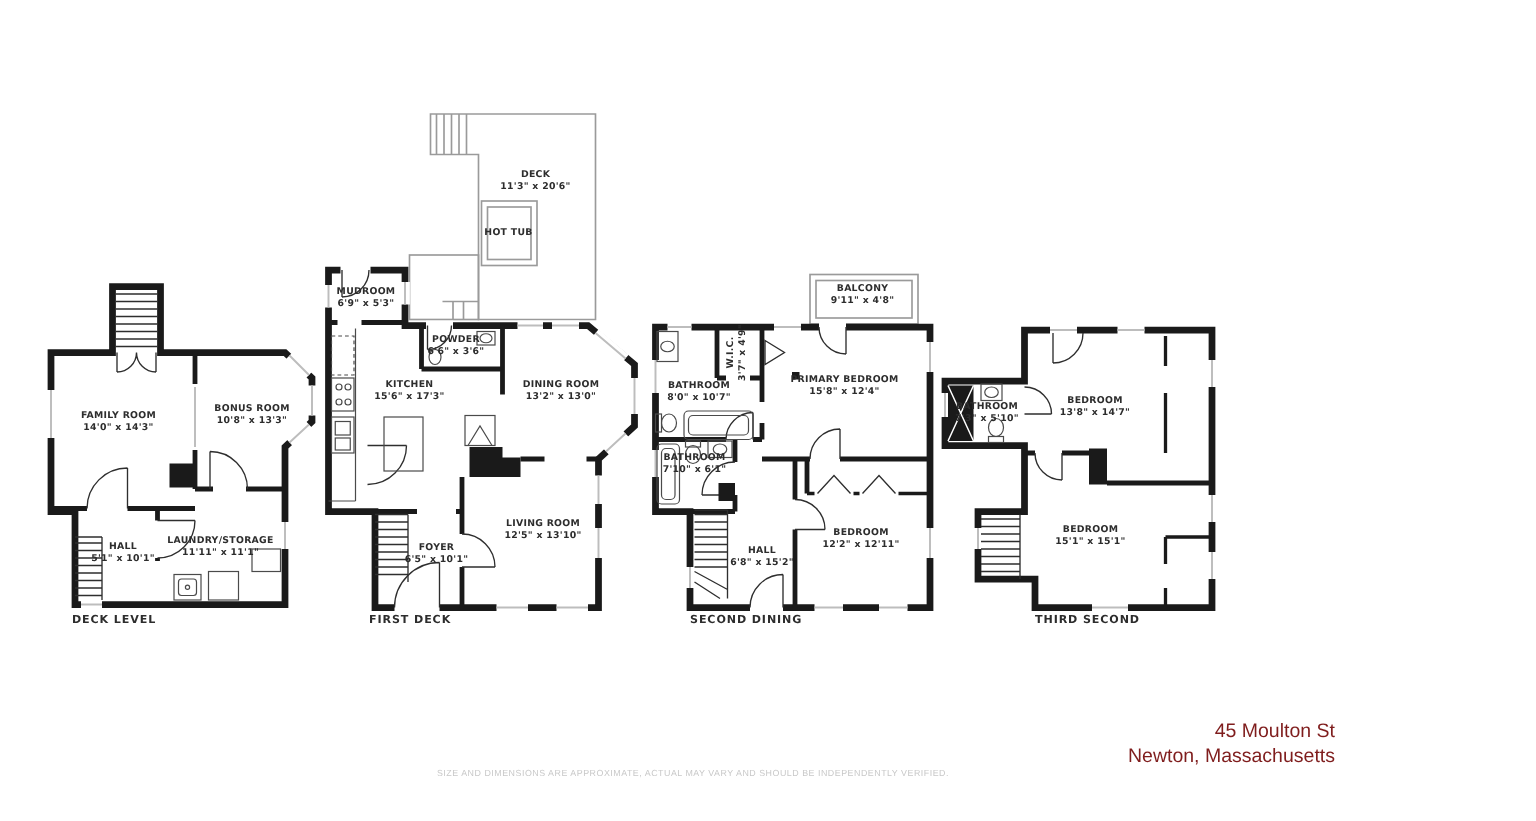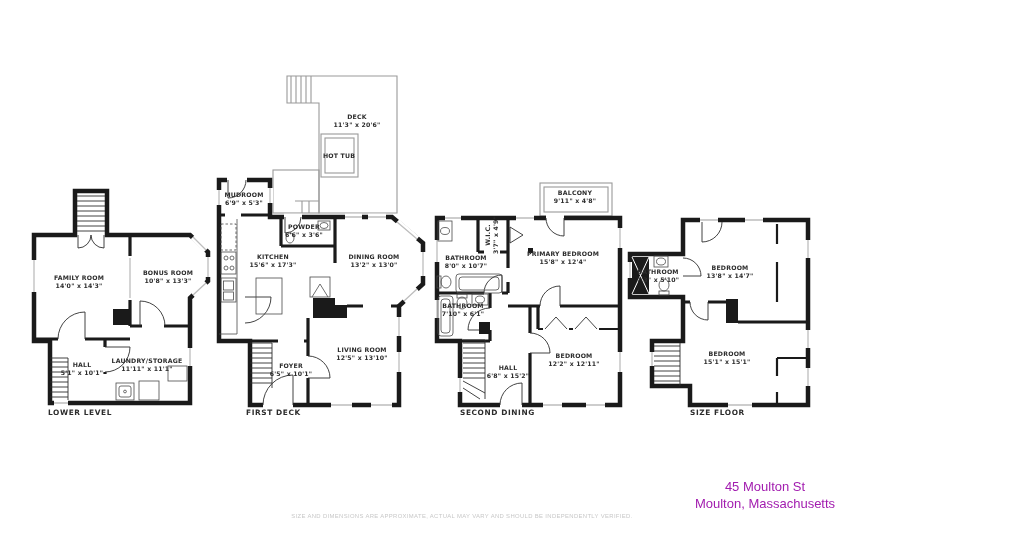--- a/index.html
+++ b/index.html
@@ -16,23 +16,23 @@
   .fix{stroke:#4a4a4a;stroke-width:0.8;fill:none;}
   .blk{fill:#1a1a1a;stroke:none;}
   .wx{stroke:#ffffff;stroke-width:1;fill:none;}
   .dash{stroke-dasharray:2.5 2;}
   .room{position:absolute;transform:translate(-50%,-50%);text-align:center;
         font-size:6.2px;line-height:1.3;font-weight:600;letter-spacing:0.2px;
         color:#2d2d2d;white-space:nowrap;}
   .room.rot{transform:translate(-50%,-50%) rotate(-90deg);}
   .floor-title{position:absolute;font-size:7.4px;font-weight:600;letter-spacing:0.6px;
         color:#2d2d2d;white-space:nowrap;}
-  .addr{position:absolute;left:640px;top:478px;width:250px;text-align:center;
+  .addr{position:absolute;left:640px;top:478px;width:250px;text-align:right;
         font-family:"Liberation Sans",sans-serif;font-size:13px;line-height:17px;
-        font-weight:500;color:#a21caf;}
+        font-weight:500;color:#7f1d1d;}
   .disc{position:absolute;left:260px;top:513px;width:404px;text-align:center;
         font-family:"Liberation Sans",sans-serif;font-size:5.9px;letter-spacing:0.35px;
         color:#c8c8c8;white-space:nowrap;}
 </style>
 </head>
 <body>
 
 <div id="stage">
 
   <svg id="plan-svg" width="1024" height="547" viewBox="0 0 1024 547">
@@ -194,21 +194,21 @@
     <div>10'8" x 13'3"</div>
   </div>
   <div class="room" style="left:82px;top:369px">
     <div>HALL</div>
     <div>5'1" x 10'1"</div>
   </div>
   <div class="room" style="left:147px;top:365px">
     <div>LAUNDRY/STORAGE</div>
     <div>11'11" x 11'1"</div>
   </div>
-  <div class="floor-title" style="left:48px;top:408px">LOWER LEVEL</div>
+  <div class="floor-title" style="left:48px;top:408px">DECK LEVEL</div>
 
   <div class="room" style="left:357px;top:121px">
     <div>DECK</div>
     <div>11'3" x 20'6"</div>
   </div>
   <div class="room" style="left:339px;top:156px">
     <div>HOT TUB</div>
   </div>
   <div class="room" style="left:244px;top:199px">
     <div>MUDROOM</div>
@@ -271,21 +271,21 @@
     <div>7'3" x 5'10"</div>
   </div>
   <div class="room" style="left:730px;top:272px">
     <div>BEDROOM</div>
     <div>13'8" x 14'7"</div>
   </div>
   <div class="room" style="left:727px;top:358px">
     <div>BEDROOM</div>
     <div>15'1" x 15'1"</div>
   </div>
-  <div class="floor-title" style="left:690px;top:408px">SIZE FLOOR</div>
+  <div class="floor-title" style="left:690px;top:408px">THIRD SECOND</div>
 
   <div class="addr">
     <div>45 Moulton St</div>
-    <div>Moulton, Massachusetts</div>
+    <div>Newton, Massachusetts</div>
   </div>
   <div class="disc">SIZE AND DIMENSIONS ARE APPROXIMATE, ACTUAL MAY VARY AND SHOULD BE INDEPENDENTLY VERIFIED.</div>
 
 </div>
 
 </body></html>

